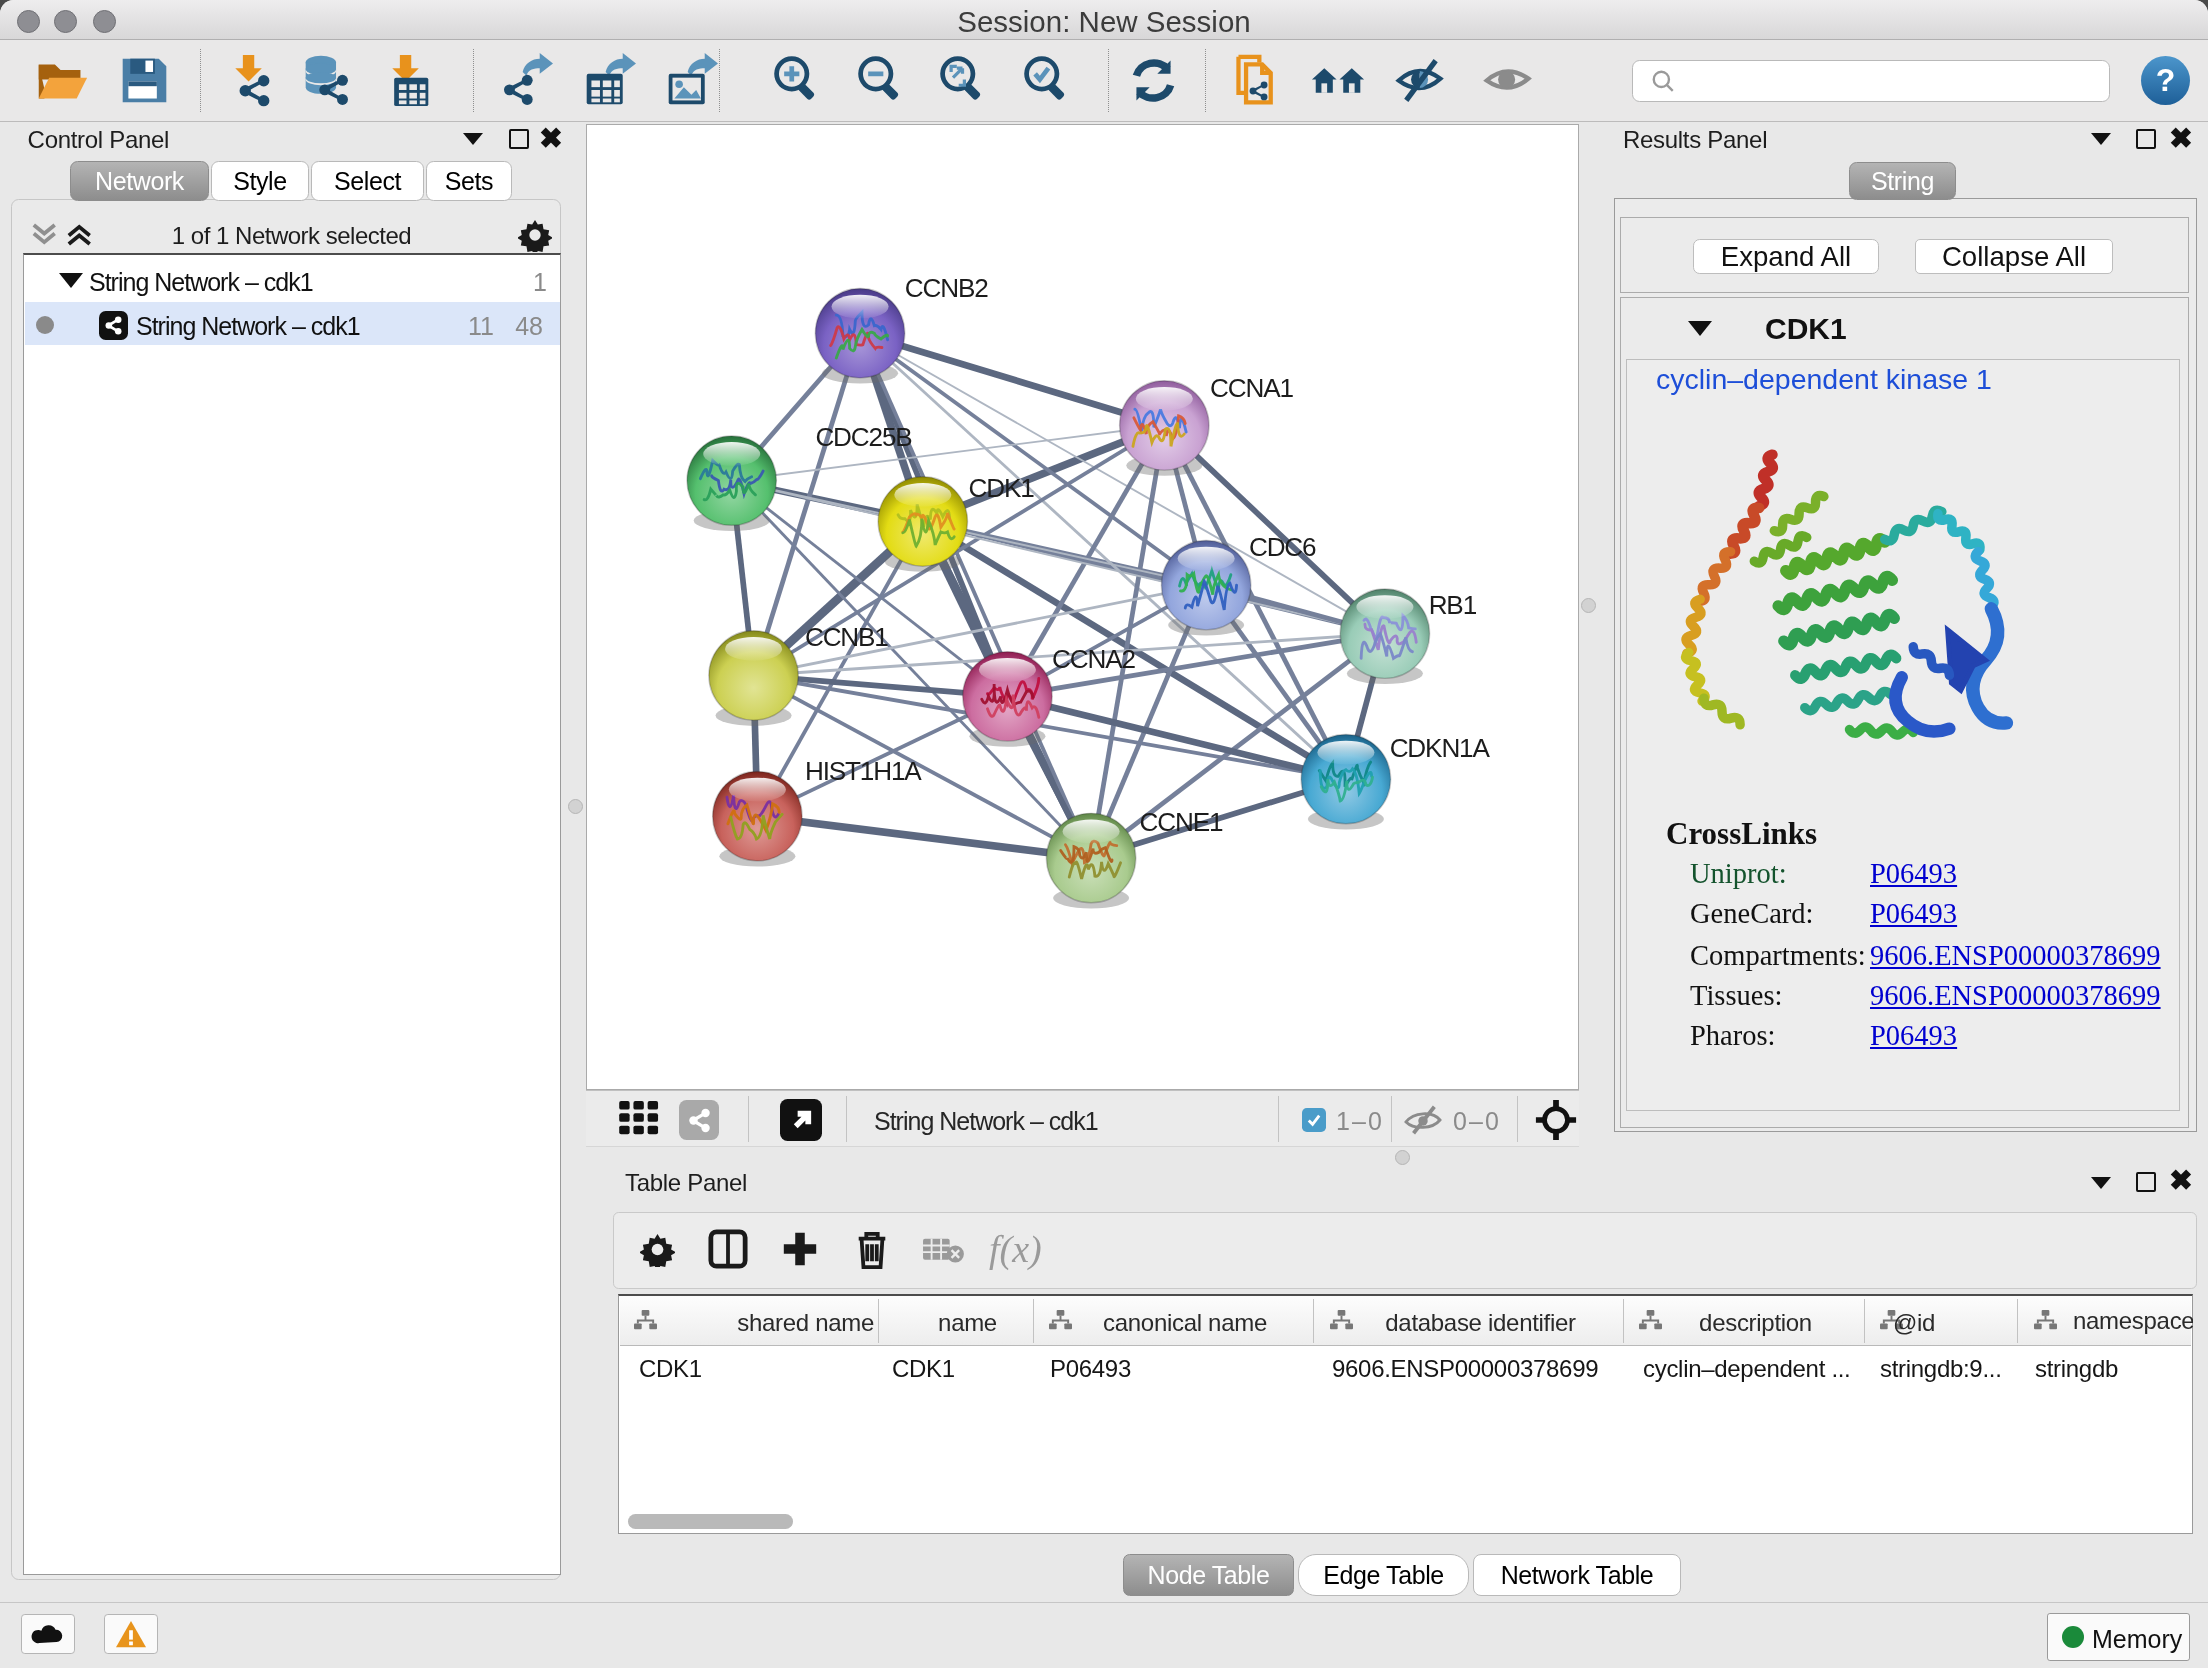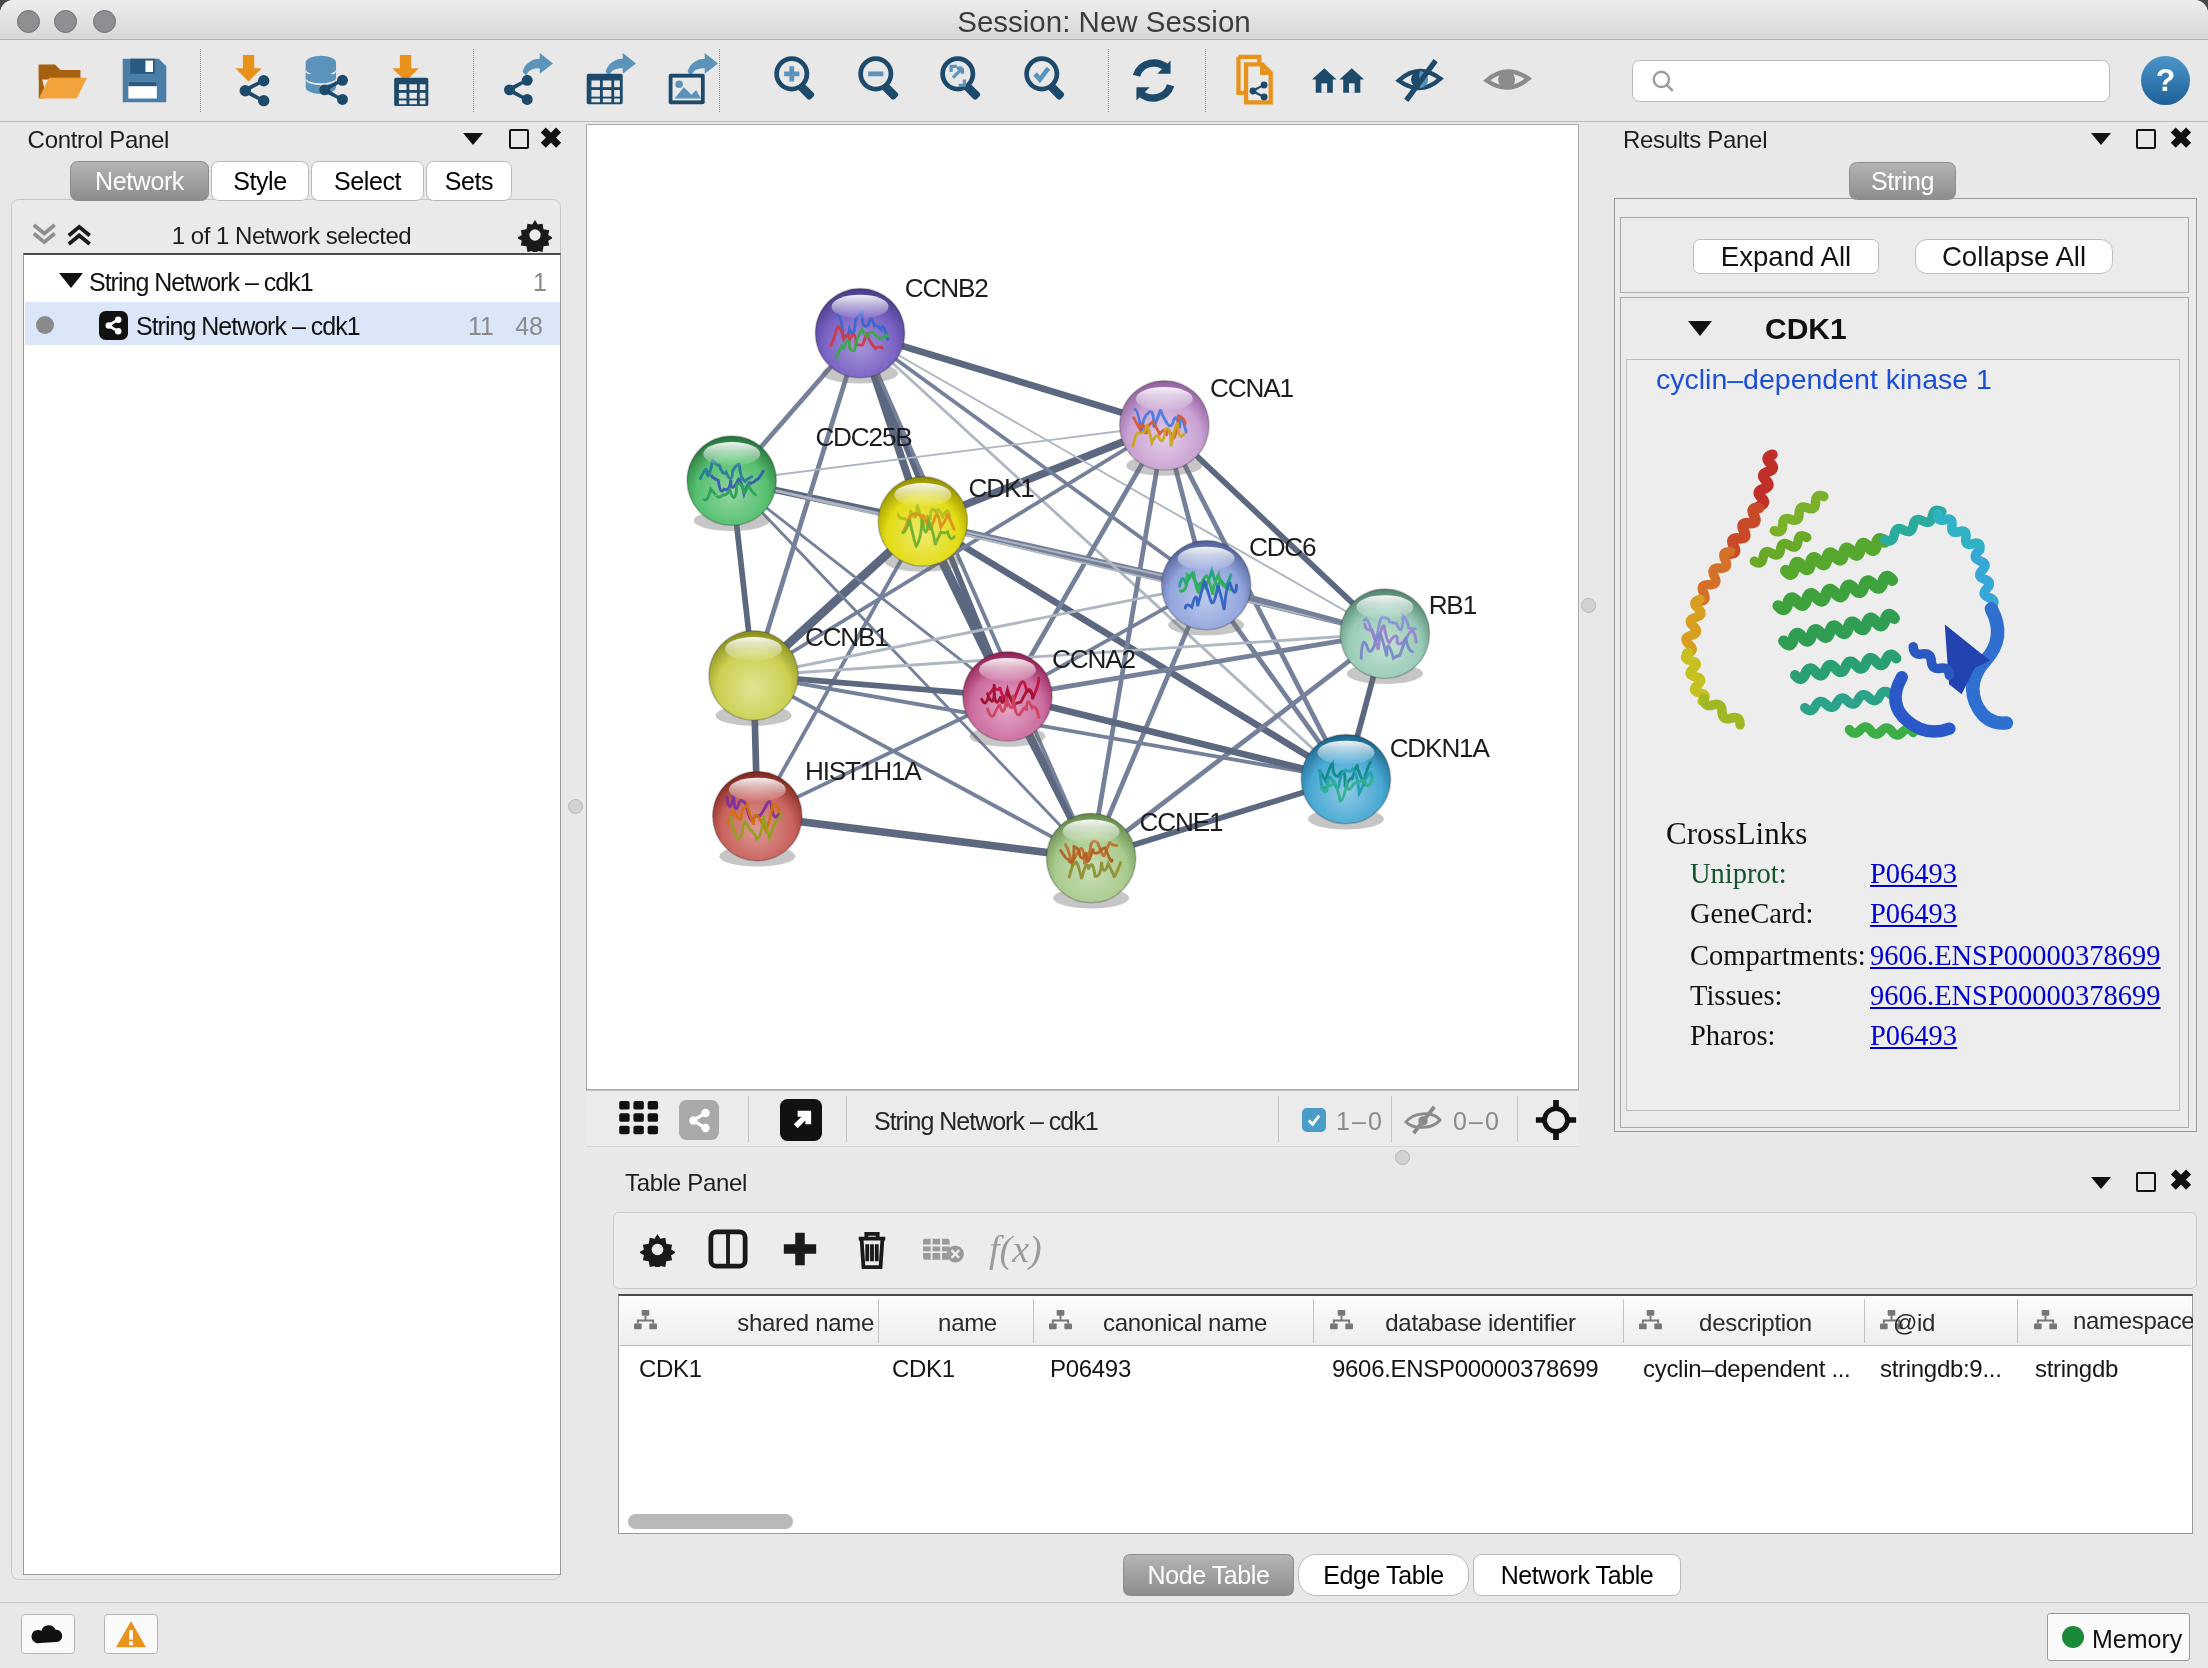--- a/index.html
+++ b/index.html
@@ -505,21 +505,21 @@
 <div class="abs" style="left:1395px;top:1150px;width:15px;height:15px;border-radius:50%;background:#d2d2d2;border:1px solid #b5b5b5"></div>
 
 <div class="abs panel-title" style="left:1623px;top:126px">Results Panel</div>
 <div class="abs ctl-tri" style="left:2091px;top:133px"></div>
 <div class="abs ctl-sq" style="left:2136px;top:129px"></div>
 <div class="abs xmark" style="left:2169px;top:122px">✖</div>
 <div class="abs" style="left:1614px;top:198px;width:583px;height:934px;background:#ebebeb;border:1.9px solid #9a9a9a"></div>
 <div class="tab active" style="left:1849px;top:162px;width:107px;height:38px;border-radius:7.6px">String</div>
 <div class="abs" style="left:1620px;top:217px;width:569px;height:76px;border:1px solid #ababab"></div>
 <div class="abs" style="left:1693px;top:239px;width:186px;height:35px;background:#fff;border:1px solid #bdbdbd;border-radius:6.7px;display:flex;align-items:center;justify-content:center;font-size:27.6px;color:#111">Expand All</div>
-<div class="abs" style="left:1915px;top:239px;width:198px;height:35px;background:#fff;border:1px solid #bdbdbd;border-radius:12px;display:flex;align-items:center;justify-content:center;font-size:27.6px;color:#111">Collapse All</div>
+<div class="abs" style="left:1915px;top:239px;width:198px;height:35px;background:#fff;border:1px solid #bdbdbd;border-radius:5px;display:flex;align-items:center;justify-content:center;font-size:27.6px;color:#111">Collapse All</div>
 <div class="abs" style="left:1620px;top:297px;width:569px;height:831px;border:1px solid #ababab"></div>
 <div class="abs" style="left:1688px;top:321px;width:0;height:0;border-left:12.4px solid transparent;border-right:12.4px solid transparent;border-top:15px solid #111"></div>
 <div class="abs" style="left:1765px;top:312px;font-size:30px;font-weight:bold;color:#111">CDK1</div>
 <div class="abs" style="left:1626px;top:359px;width:554px;height:752px;background:#ededed;border:1px solid #bdbdbd"></div>
 <div class="abs" style="left:1656px;top:363px;font-size:28.5px;color:#1d4ed8">cyclin–dependent kinase 1</div>
 
 <svg class="abs" style="left:1664px;top:447px" width="352" height="314" viewBox="0 0 370 330">
       <g>
         <path d="M 100.0 62.0 Q 108.9 59.5 102.3 53.0 Q 95.8 46.5 104.7 44.0 Q 113.6 41.5 107.0 35.0 Q 100.4 28.5 109.3 26.0 Q 118.2 23.5 111.7 17.0 Q 105.1 10.5 114.0 8.0" stroke="#c03028" stroke-width="11" fill="none" stroke-linecap="round"></path>
         <path d="M 68.0 112.0 Q 78.2 113.0 73.3 104.0 Q 68.5 95.0 78.7 96.0 Q 88.8 97.0 84.0 88.0 Q 79.2 79.0 89.3 80.0 Q 99.5 81.0 94.7 72.0 Q 89.8 63.0 100.0 64.0" stroke="#c84a28" stroke-width="11" fill="none" stroke-linecap="round"></path>
@@ -537,21 +537,21 @@
         <path d="M 195.0 297.0 Q 200.3 304.2 206.2 297.5 Q 212.1 290.8 217.3 298.0 Q 222.6 305.2 228.5 298.5 Q 234.4 291.8 239.7 299.0 Q 244.9 306.2 250.8 299.5 Q 256.7 292.8 262.0 300.0" stroke="#3cae46" stroke-width="10" fill="none" stroke-linecap="round"></path>
         <path d="M 232.0 97.0 Q 240.5 101.8 242.0 92.2 Q 243.5 82.5 252.0 87.3 Q 260.5 92.1 262.0 82.5 Q 263.5 72.9 272.0 77.7 Q 280.5 82.5 282.0 72.8 Q 283.5 63.2 292.0 68.0" stroke="#2aab9d" stroke-width="10" fill="none" stroke-linecap="round"></path>
         <path d="M 288.0 70.0 Q 286.4 79.2 295.3 76.3 Q 304.2 73.4 302.7 82.7 Q 301.1 91.9 310.0 89.0 Q 318.9 86.1 317.3 95.3 Q 315.8 104.6 324.7 101.7 Q 333.6 98.8 332.0 108.0" stroke="#2fb3c4" stroke-width="10" fill="none" stroke-linecap="round"></path>
         <path d="M 330.0 110.0 Q 323.4 116.7 332.3 119.7 Q 341.3 122.6 334.7 129.3 Q 328.1 136.0 337.0 139.0 Q 345.9 142.0 339.3 148.7 Q 332.7 155.4 341.7 158.3 Q 350.6 161.3 344.0 168.0" stroke="#35a8d8" stroke-width="10" fill="none" stroke-linecap="round"></path>
         <path d="M344 170 q16 30-6 54 q-22 24-8 50 q10 18 30 16" stroke="#2e6fd0" stroke-width="14" fill="none" stroke-linecap="round"></path>
         <path d="M250 242 q-16 28 6 46 q20 17 44 8" stroke="#2a58c8" stroke-width="13" fill="none" stroke-linecap="round"></path>
         <path d="M298 192 l40 32 -13 6 -13 26 -10-8z" fill="#2343b0" stroke="#2343b0" stroke-width="5"></path>
         <path d="M 262.0 210.0 Q 262.4 219.2 271.5 217.5 Q 280.6 215.8 281.0 225.0 Q 281.4 234.2 290.5 232.5 Q 299.6 230.8 300.0 240.0" stroke="#2858c0" stroke-width="10" fill="none" stroke-linecap="round"></path>
       </g>
     </svg>
-<div class="abs" style="left:1666px;top:816px;font-size:31px;font-weight:normal;font-family:'Liberation Serif',serif;color:#111">CrossLinks</div>
+<div class="abs" style="left:1666px;top:816px;font-size:31px;font-weight:bold;font-family:'Liberation Serif',serif;color:#111">CrossLinks</div>
 <div class="abs" style="left:1690px;top:858px;font-size:28.5px;font-family:'Liberation Serif',serif;color:#14532d">Uniprot:</div>
 <div class="abs" style="left:1870px;top:858px;font-size:28.5px;font-family:'Liberation Serif',serif"><a class="lnk">P06493</a></div>
 <div class="abs" style="left:1690px;top:898px;font-size:28.5px;font-family:'Liberation Serif',serif;color:#111">GeneCard:</div>
 <div class="abs" style="left:1870px;top:898px;font-size:28.5px;font-family:'Liberation Serif',serif"><a class="lnk">P06493</a></div>
 <div class="abs" style="left:1690px;top:940px;font-size:28.5px;font-family:'Liberation Serif',serif;color:#111">Compartments:</div>
 <div class="abs" style="left:1870px;top:940px;font-size:28.5px;font-family:'Liberation Serif',serif"><a class="lnk">9606.ENSP00000378699</a></div>
 <div class="abs" style="left:1690px;top:980px;font-size:28.5px;font-family:'Liberation Serif',serif;color:#111">Tissues:</div>
 <div class="abs" style="left:1870px;top:980px;font-size:28.5px;font-family:'Liberation Serif',serif"><a class="lnk">9606.ENSP00000378699</a></div>
 <div class="abs" style="left:1690px;top:1020px;font-size:28.5px;font-family:'Liberation Serif',serif;color:#111">Pharos:</div>
 <div class="abs" style="left:1870px;top:1020px;font-size:28.5px;font-family:'Liberation Serif',serif"><a class="lnk">P06493</a></div>

